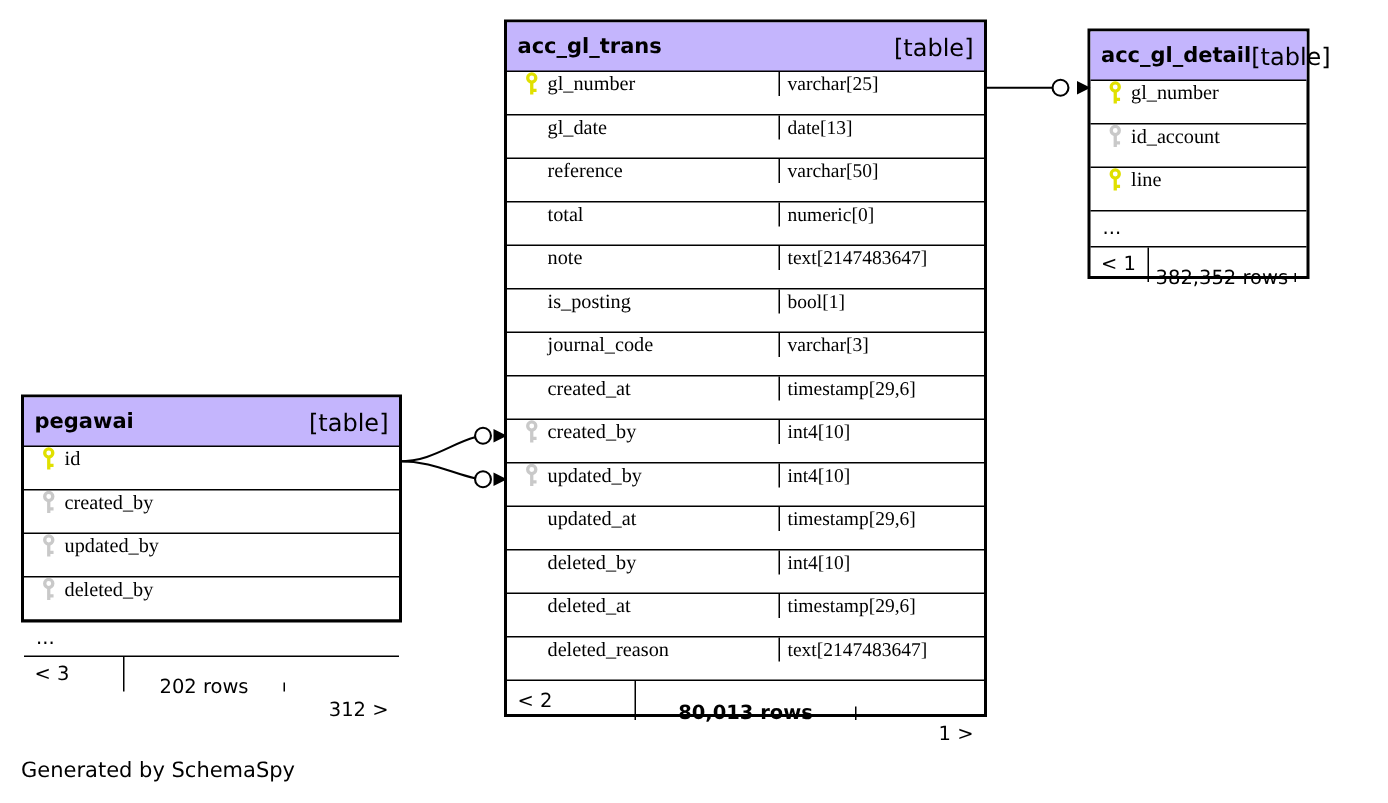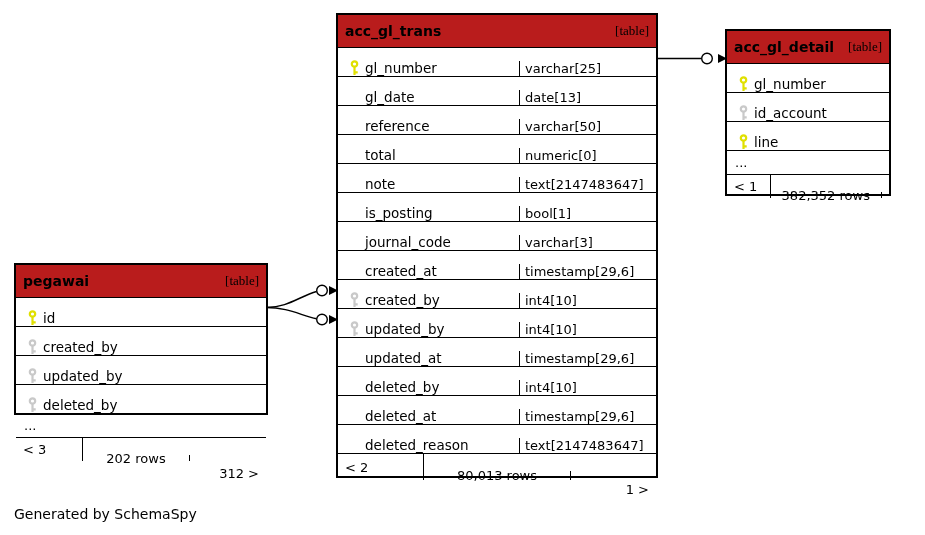--- a/index.html
+++ b/index.html
@@ -5,29 +5,29 @@
   html,body { margin:0; padding:0; }
   body {
     width:925px; height:535px; position:relative; overflow:hidden;
     background:#ffffff; font-family:"DejaVu Sans", sans-serif; color:#000;
   }
   .db-table {
     position:absolute; background:#fff; border:2px solid #000;
     box-sizing:border-box; z-index:2;
   }
   .tbl-header {
-    height:29px; box-sizing:border-box; background:#b91c1c;
+    height:29px; box-sizing:border-box; background:#c4b5fd;
     border-bottom:1.5px solid #000; display:flex; align-items:center;
     justify-content:space-between; padding:16px 7px;
   }
   .tbl-name { font-weight:bold; font-size:14px; }
-  .tbl-tag  { font-size:13px;font-family:Liberation Serif, serif; }
+  .tbl-tag  { font-size:16px; }
   .row {
     height:29px; box-sizing:border-box; border-bottom:1.5px solid #000;
-    display:flex; align-items:flex-end; font-size:13.5px;
+    display:flex; align-items:flex-start; font-size:13.5px;font-family:Liberation Serif, serif;
   }
   .name-cell { flex:1; display:flex; align-items:center; padding-left:6px; overflow:hidden; }
   .type-cell {
     width:137px; box-sizing:border-box; border-left:1.5px solid #000;
     display:flex; align-items:center; padding-left:5px; white-space:nowrap;
     font-size:13px;
   }
   .keyslot { width:21px; min-width:21px; display:flex; align-items:center; justify-content:center; }
   .keyslot svg { display:block; }
   .pk svg { stroke:#e0e000; }
@@ -38,24 +38,24 @@
   }
   .tbl-footer { display:flex; font-size:13px; align-items:stretch; }
   .tbl-footer .fcell { box-sizing:border-box; display:flex; align-items:center; }
   .tbl-footer .fleft   { padding-left:7px; border-right:1.5px solid #000; }
   .tbl-footer .fcenter { justify-content:center; border-right:1.5px solid #000;margin-top:17px; }
   .tbl-footer .fright  { justify-content:flex-end; padding-right:7px; flex:1;margin-top:35px; }
 
   
   #t-agt { left:336px; top:13px; width:322px; height:465px; }
   #t-agt .tbl-footer { height:26px; }
-  #t-agt .fleft { width:86px; } #t-agt .fcenter { width:147px; }
+  #t-agt .fleft { width:86px; } #t-agt .fcenter { width:147px;font-weight:bold; }
 
   
-  #t-agd { left:725px; top:29px; width:166px; height:167px; }
+  #t-agd { left:725px; top:19px; width:148px; height:167px; }
   #t-agd .tbl-footer { height:23px; }
   #t-agd .fleft { width:44px; } #t-agd .fcenter { width:113px; }
 
   
   #t-peg { left:14px; top:263px; width:254px; height:152px; }
   #t-peg .tbl-footer { height:23px; }
   #t-peg .fleft { width:67px; } #t-peg .fcenter { width:107px; }
 
   #connectors { position:absolute; left:0; top:0; z-index:3; pointer-events:none; }
 

